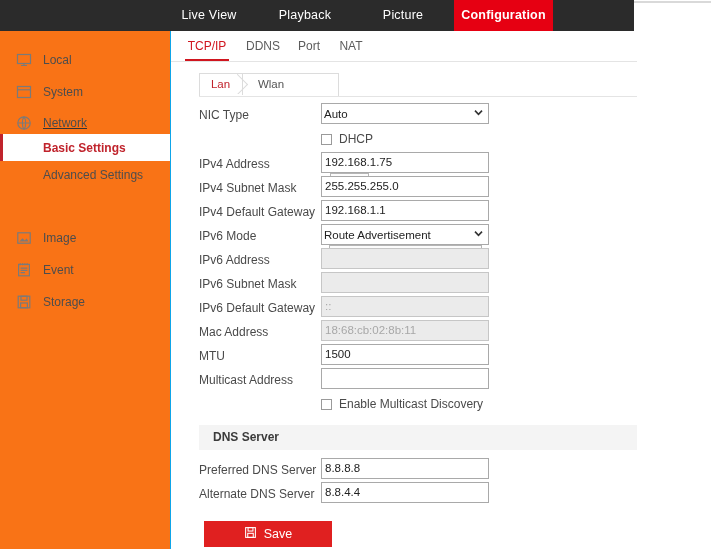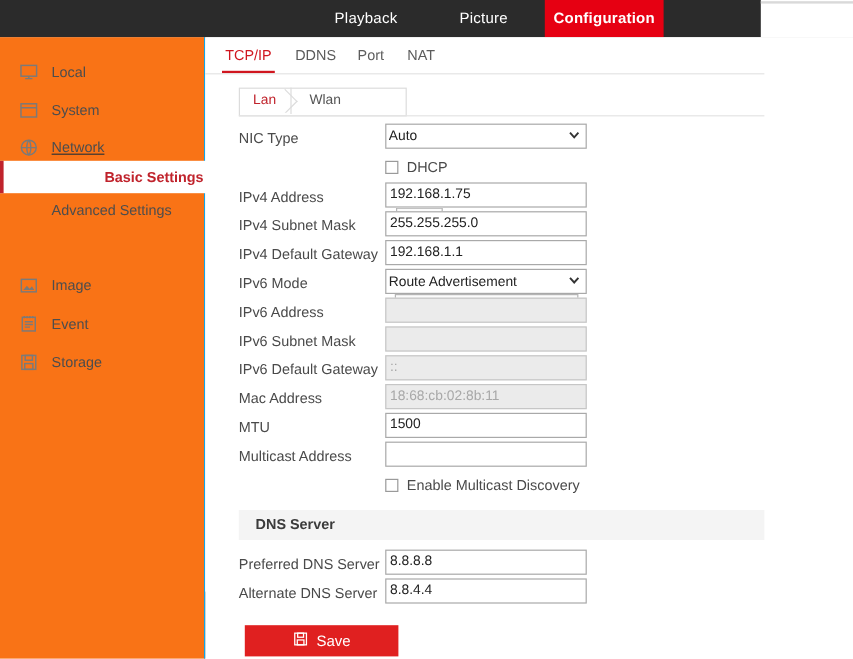--- a/index.html
+++ b/index.html
@@ -40,21 +40,21 @@
     display:flex;align-items:center;cursor:pointer;
   }
   .side-ico{
     width:18px;height:18px;margin-left:15px;margin-right:10px;
     flex:0 0 18px;color:#7a7a7a;display:flex;align-items:center;justify-content:center;
   }
   .side-ico svg{display:block;}
   .side-label{font-size:12px;color:#4d4d4d;}
   .side-sub{position:absolute;left:0;width:170px;height:27px;display:flex;align-items:center;cursor:pointer;}
   .side-sub .side-label{margin-left:43px;}
-  .side-sub.active{background:#ffffff;padding-left:44px;}
+  .side-sub.active{background:#ffffff;}
   .side-sub.active .side-label{color:#c0232c;font-weight:bold;}
   .side-sub.active:before{
     content:"";position:absolute;left:0;top:0;width:3px;height:27px;background:#c0232c;
   }
 
   
   .content{position:absolute;left:171px;top:31px;width:540px;height:462px;background:#fff;}
 
   .tabbar{position:absolute;left:0;top:0;width:540px;height:31px;}
   .tab{
@@ -145,20 +145,21 @@
   .savebtn .svg-ico{display:block;}
 </style>
 </head>
 <body>
 
 <div class="app">
 
   <div class="topnav">
     <div class="topnav-inner"></div>
     <div class="topnav-right"></div>
+    <div class="nav-item live">Live View</div>
     <div class="nav-item pic">Picture</div>
     <div class="nav-item play">Playback</div>
     <div class="nav-item conf">Configuration</div>
   </div>
 
   <div class="sidebar">
 
     <div class="side-item" style="top:16px;">
       <span class="side-ico">
         <svg width="16" height="16" viewBox="0 0 16 16" fill="none" stroke="#7a7a7a" stroke-width="1.2">

